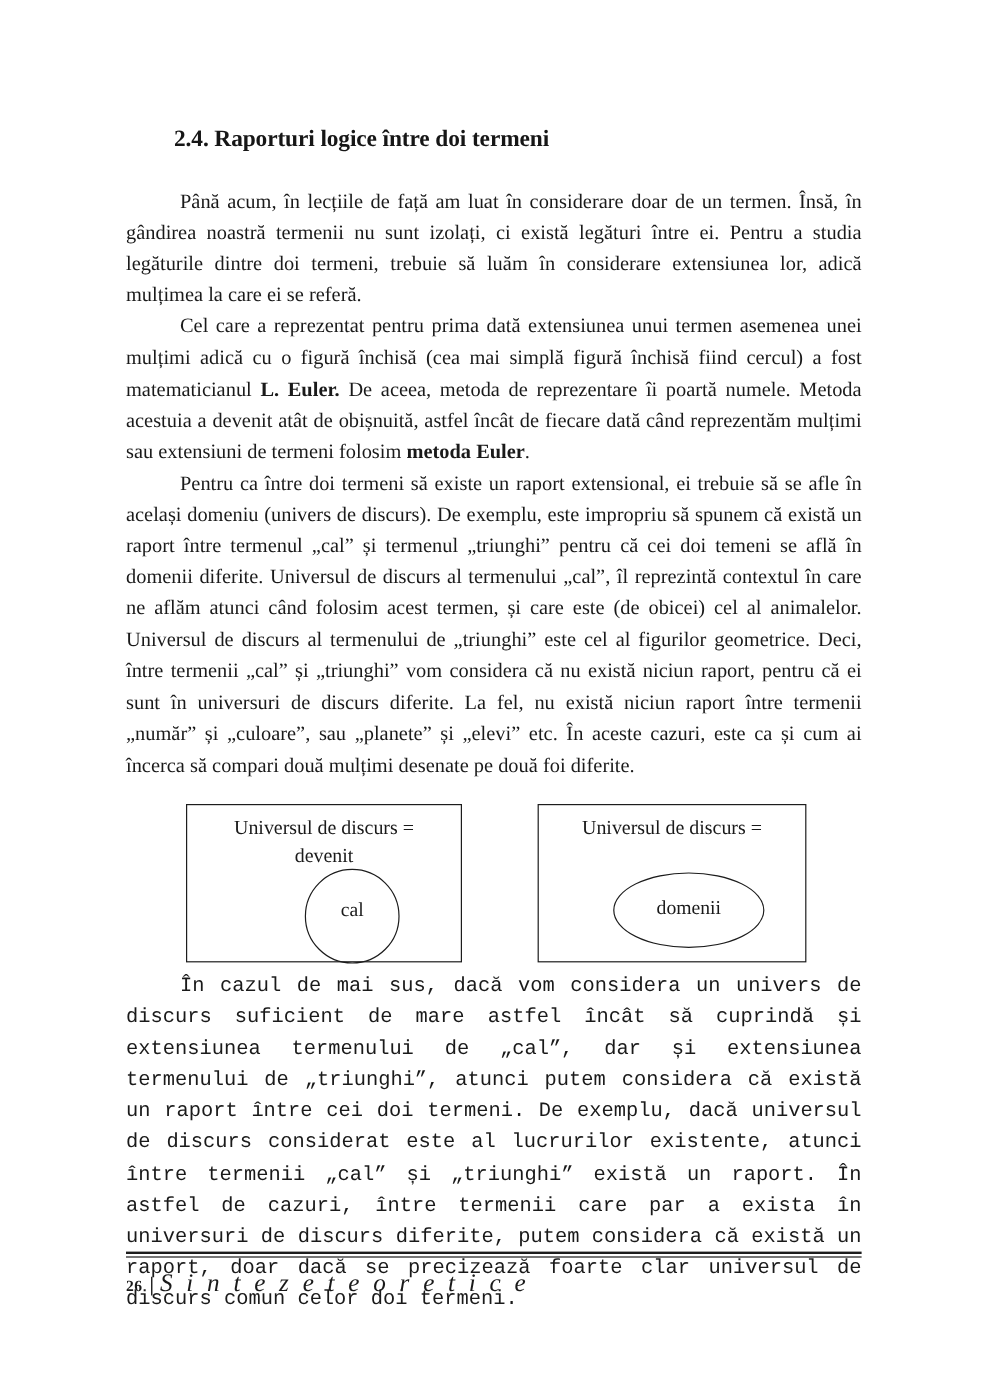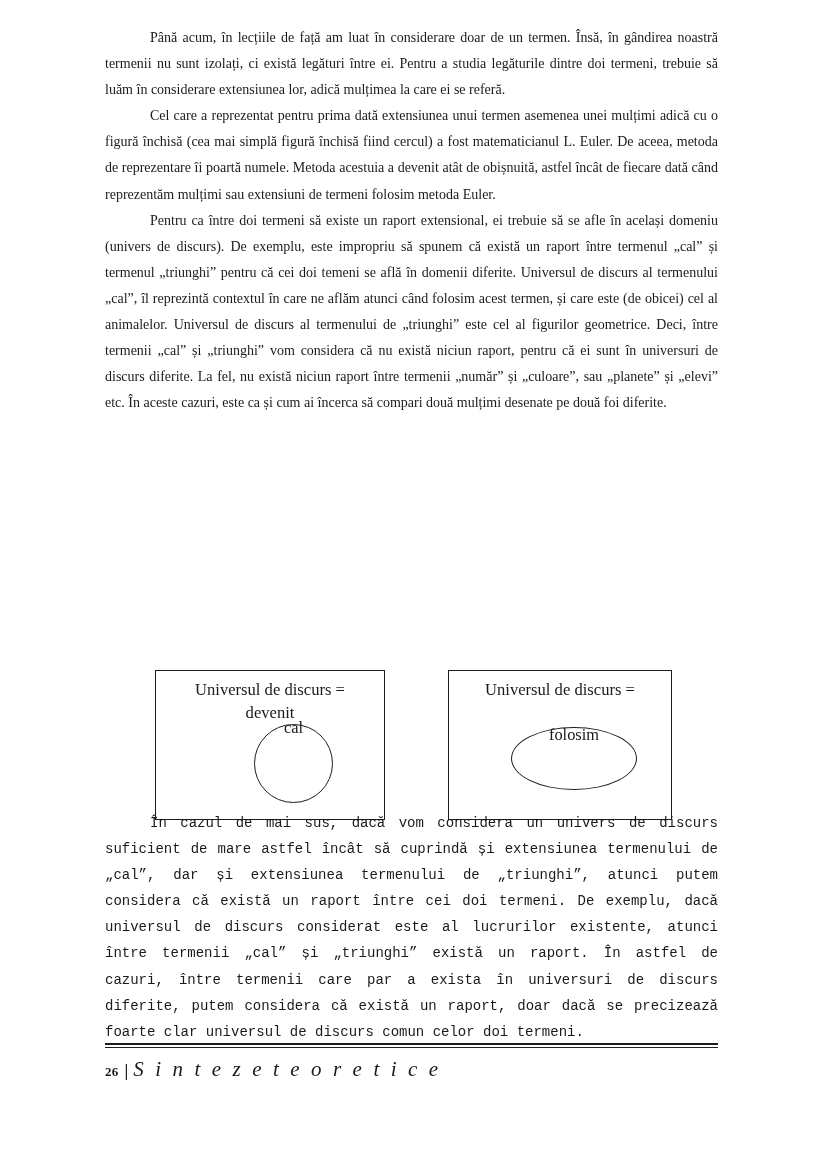--- a/index.html
+++ b/index.html
@@ -43,48 +43,48 @@
     color: #161616;
     text-indent: 40px;
     letter-spacing: -0.1px;
     padding-top: 104px;
   }
 
   
   .body-par {
     margin: 0;
     padding: 0;
-    font-size: 14px;
+    font-size: 17px;
     line-height: 26.1px;
     text-align: justify;
     text-justify: inter-word;
     color: #1a1a1a;
     hyphens: none;
     text-indent: 45px;
   }
   .body-par.first {
     padding-top: 25px;
   }
-  .body-par b { font-weight: normal; }
+  .body-par b { font-weight: bold; }
 
   
   .figure-row {
     position: absolute;
     left: 0;
     top: 670px;
     width: 828px;
     height: 130px;
   }
   .euler-box {
     position: absolute;
     top: 0;
     box-sizing: border-box;
     border: 1.6px solid #1c1c1c;
     background: #ffffff;
-    height: 150px;
+    height: 132px;
   }
   .euler-box.left  { left: 155px; width: 230px; }
   .euler-box.right { left: 448px; width: 224px; }
 
   .box-caption {
     position: absolute;
     left: 0;
     right: 0;
     top: 7px;
     text-align: center;
@@ -93,21 +93,21 @@
     color: #1a1a1a;
   }
   .box-caption .cap-line { display: block; }
 
   .euler-shape {
     position: absolute;
     box-sizing: border-box;
     border: 1.7px solid #1c1c1c;
     background: transparent;
     display: flex;
-    align-items: flex-start;
+    align-items: center;
     justify-content: center;
     font-size: 16.4px;
     color: #1a1a1a;
     line-height: 1;
   }
   
   .euler-shape.circle-cal {
     left: 98px;
     top: 53px;
     width: 79px;
@@ -161,20 +161,21 @@
     font-size: 21px;
   }
 </style>
 </head>
 <body>
 
 <div class="page">
 
   <div class="content">
 
+    <h2 class="section-heading">2.4. Raporturi logice între doi termeni</h2>
 
     <p class="body-par first">Până acum, în lecțiile de față am luat în considerare doar de un termen. Însă, în gândirea noastră termenii nu sunt izolați, ci există legături între ei. Pentru a studia legăturile dintre doi termeni, trebuie să luăm în considerare extensiunea lor, adică mulțimea la care ei se referă.</p>
 
     <p class="body-par"><span> Cel care a reprezentat pentru prima dată extensiunea unui termen asemenea unei mulțimi adică cu o figură închisă (cea mai simplă figură închisă fiind cercul) a fost matematicianul </span><b>L. Euler.</b><span> De aceea, metoda de reprezentare îi poartă numele. Metoda acestuia a devenit atât de obișnuită, astfel încât de fiecare dată când reprezentăm mulțimi sau extensiuni de termeni folosim </span><b>metoda Euler</b><span>.</span></p>
 
     <p class="body-par">Pentru ca între doi termeni să existe un raport extensional, ei trebuie să se afle în același domeniu (univers de discurs). De exemplu, este impropriu să spunem că există un raport între termenul „cal” și termenul „triunghi” pentru că cei doi temeni se află în domenii diferite. Universul de discurs al termenului „cal”, îl reprezintă contextul în care ne aflăm atunci când folosim acest termen, și care este (de obicei) cel al animalelor. Universul de discurs al termenului de „triunghi” este cel al figurilor geometrice. Deci, între termenii „cal” și „triunghi” vom considera că nu există niciun raport, pentru că ei sunt în universuri de discurs diferite. La fel, nu există niciun raport între termenii „număr” și „culoare”, sau „planete” și „elevi” etc. În aceste cazuri, este ca și cum ai încerca să compari două mulțimi desenate pe două foi diferite.</p>
 
   </div>
 
   <div class="figure-row">
@@ -187,21 +188,21 @@
       <div class="euler-shape circle-cal">
         <span>cal</span>
       </div>
     </div>
 
     <div class="euler-box right">
       <div class="box-caption">
         <span class="cap-line">Universul de discurs =</span>
       </div>
       <div class="euler-shape ellipse-triunghi">
-        <span>folosim</span>
+        <span>domenii</span>
       </div>
     </div>
 
   </div>
 
   <div class="content" style="top:810px;font-family:Liberation Mono, monospace;">
     <p class="body-par">În cazul de mai sus, dacă vom considera un univers de discurs suficient de mare astfel încât să cuprindă și extensiunea termenului de „cal”, dar și extensiunea termenului de „triunghi”, atunci putem considera că există un raport între cei doi termeni. De exemplu, dacă universul de discurs considerat este al lucrurilor existente, atunci între termenii „cal” și „triunghi” există un raport. În astfel de cazuri, între termenii care par a exista în universuri de discurs diferite, putem considera că există un raport, doar dacă se precizează foarte clar universul de discurs comun celor doi termeni.</p>
   </div>
 
   <div class="footer">

